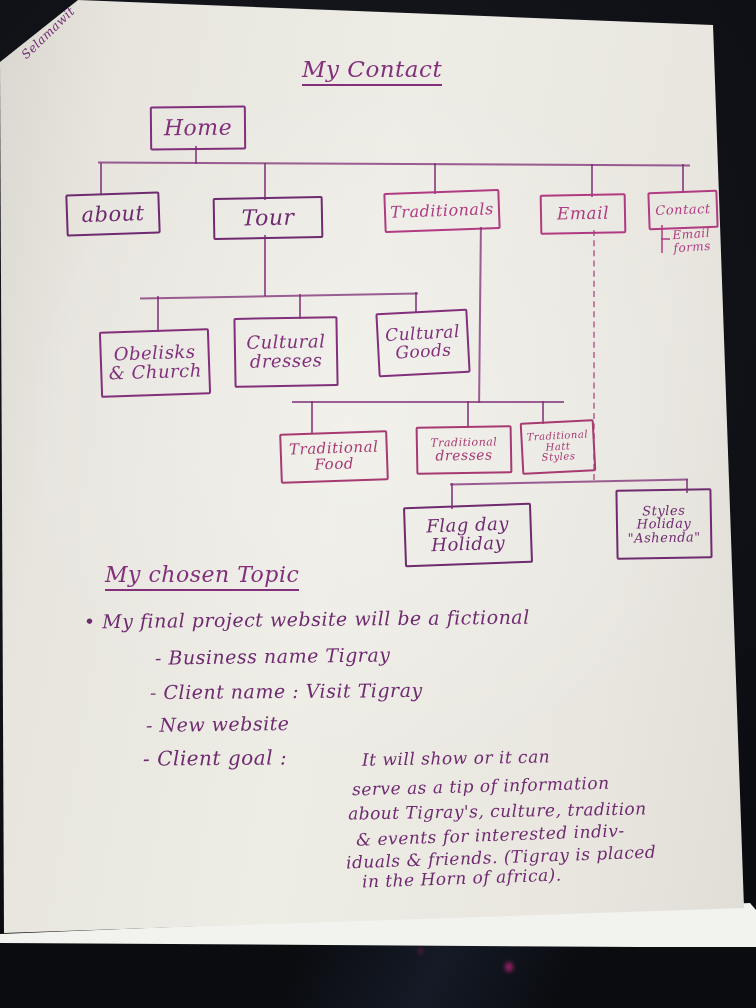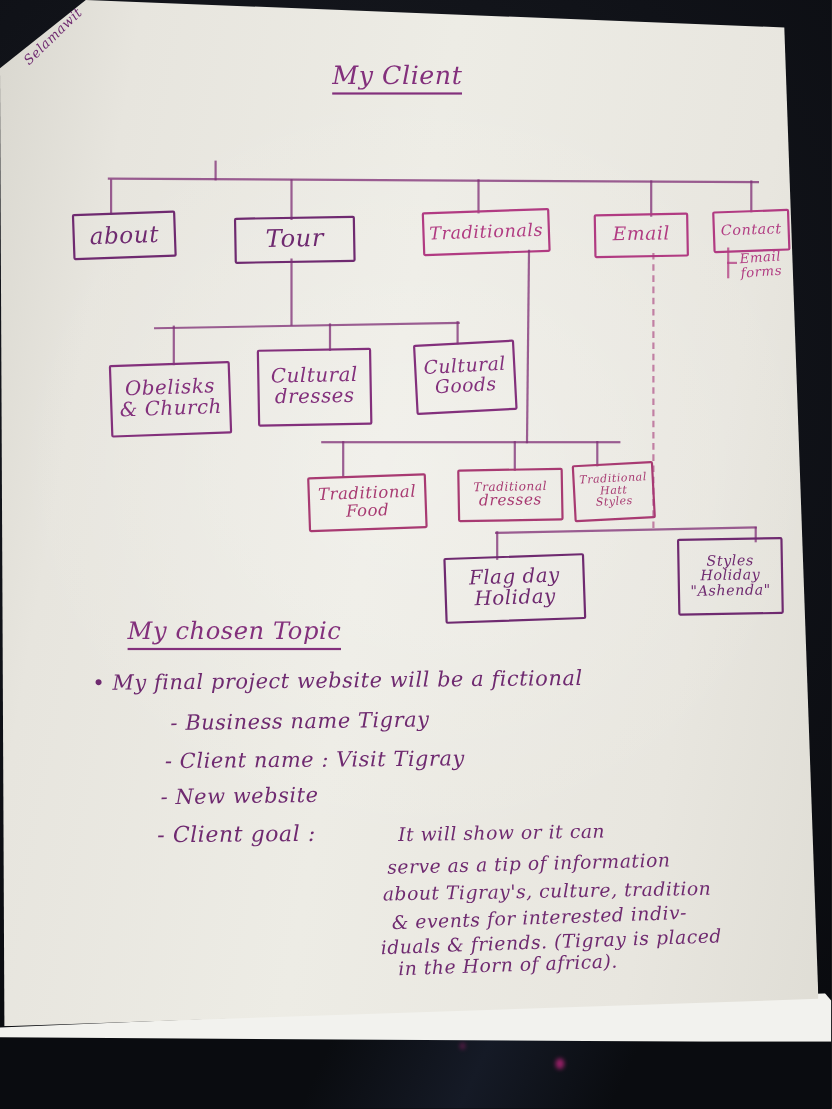--- a/index.html
+++ b/index.html
@@ -48,23 +48,26 @@
   <div class="smudge" style="left:505px;top:962px;"></div>
   <div class="smudge" style="left:418px;top:948px;width:5px;height:6px;opacity:.4;"></div>
 
   <div class="sheet2"></div>
   <div class="paper"></div>
   <div class="paper-glow"></div>
 
   <div class="txt hw purple" style="left:14px;top:26px;font-size:12px;transform:rotate(-44deg);">Selamawit</div>
 
   <div class="txt hw purple2" style="left:302px;top:56px;font-size:23px;">
-    <span class="underline">My Client</span>
+    <span class="underline">My Contact</span>
   </div>
 
+  <div class="node hw purple2" style="left:150px;top:106px;width:92px;height:40px;font-size:22px;transform:rotate(-.5deg);">
+    <span>Home</span>
+  </div>
 
   <div class="vline" style="left:195px;top:146px;height:18px;"></div>
   <div class="hline" style="left:98px;top:163px;width:592px;transform:rotate(.3deg);"></div>
   <div class="vline" style="left:100px;top:163px;height:32px;"></div>
   <div class="vline" style="left:264px;top:163px;height:37px;"></div>
   <div class="vline" style="left:434px;top:163px;height:31px;"></div>
   <div class="vline" style="left:591px;top:164px;height:33px;"></div>
   <div class="vline" style="left:682px;top:164px;height:29px;"></div>
 
   <div class="node hw purple" style="left:66px;top:193px;width:90px;height:38px;font-size:21px;transform:rotate(-2deg);">
@@ -137,21 +140,21 @@
   <div class="node hw purple" style="left:404px;top:505px;width:124px;height:56px;font-size:18px;transform:rotate(-2deg);">
     <span>Flag day</span>
     <span>Holiday</span>
   </div>
   <div class="node hw purple" style="left:616px;top:489px;width:92px;height:66px;font-size:13px;transform:rotate(-1deg);">
     <span>Styles</span>
     <span>Holiday</span>
     <span>"Ashenda"</span>
   </div>
 
-  <div class="txt hw purple2" style="left:116px;top:562px;font-size:22px;">
+  <div class="txt hw purple2" style="left:105px;top:562px;font-size:22px;">
     <span class="underline">My chosen Topic</span>
   </div>
 
   <div class="note-line hw purple" style="left:84px;top:608px;font-size:19px;transform:rotate(-.6deg);">• My final project website will be a fictional</div>
 
   <div class="note-line hw purple" style="left:155px;top:645px;font-size:19px;transform:rotate(-.8deg);">-  Business name Tigray</div>
   <div class="note-line hw purple" style="left:150px;top:680px;font-size:19px;transform:rotate(-.5deg);">-  Client name :  Visit Tigray</div>
   <div class="note-line hw purple" style="left:146px;top:713px;font-size:19px;transform:rotate(-.8deg);">-  New website</div>
   <div class="note-line hw purple" style="left:143px;top:746px;font-size:20px;transform:rotate(-.5deg);">-  Client goal :</div>
 

